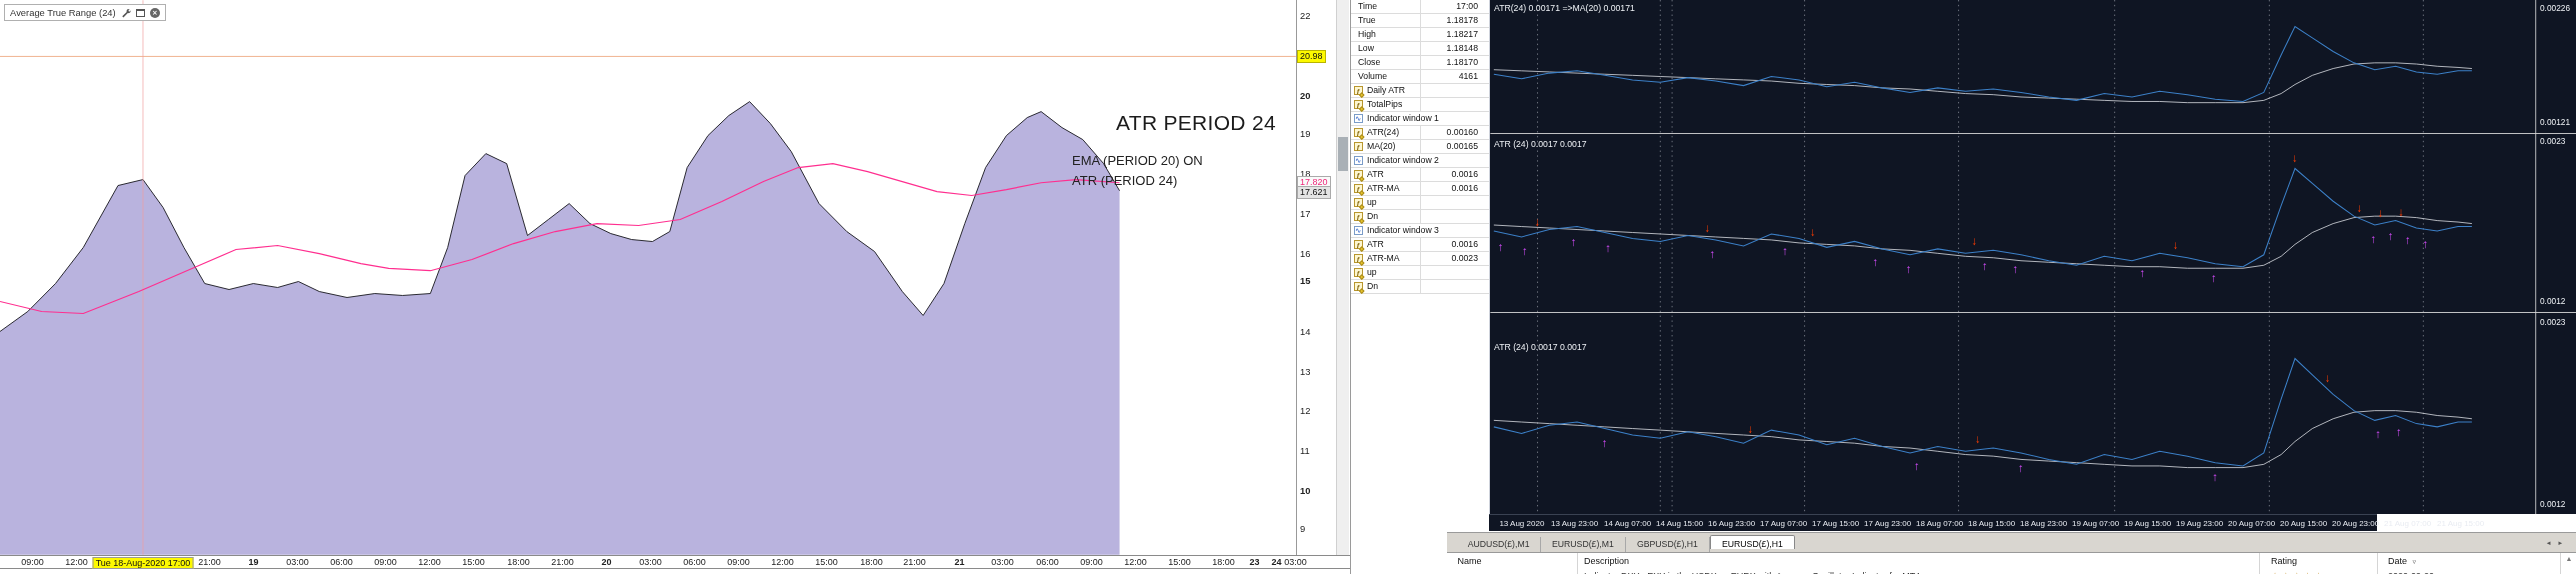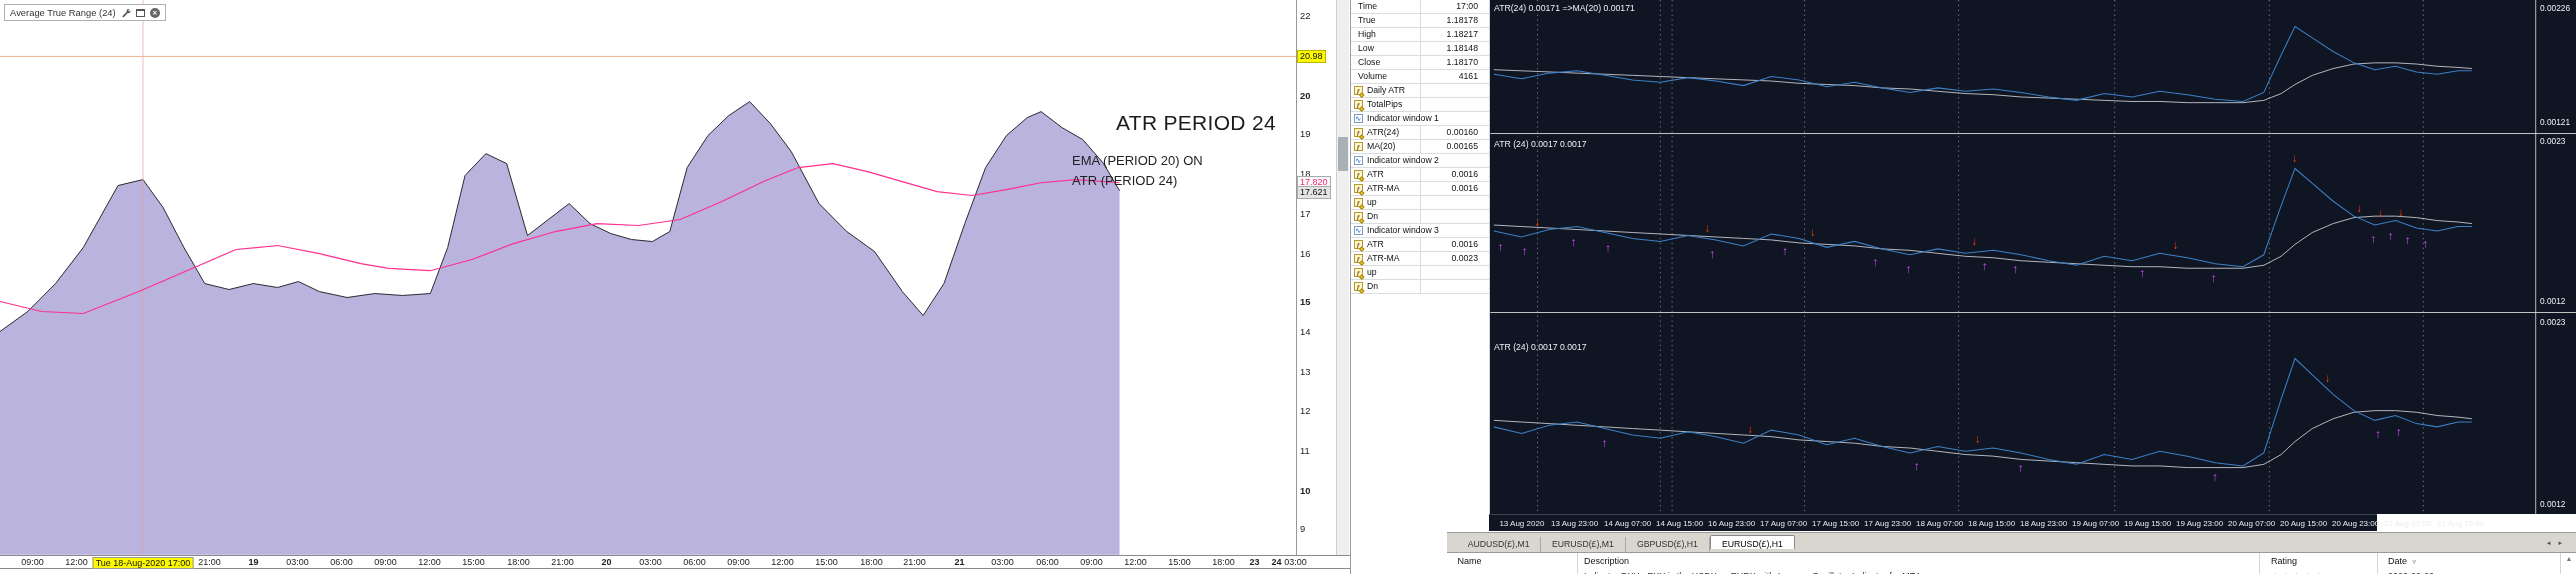--- a/index.html
+++ b/index.html
@@ -93,21 +93,21 @@
     <div class="annot-title">ATR PERIOD 24</div>
     <div class="annot-sub">EMA (PERIOD 20) ON ATR (PERIOD 24)</div>
     <div class="left-axis-border"></div>
     <div id="left-yaxis">
         <div class="y-label" style="top: 9.7px;">22</div>
         <div class="y-label bold" style="top: 90px;">20</div>
         <div class="y-label" style="top: 128px;">19</div>
         <div class="y-label" style="top: 168px;">18</div>
         <div class="y-label" style="top: 208px;">17</div>
         <div class="y-label" style="top: 248px;">16</div>
-        <div class="y-label bold" style="top: 296px;">15</div>
+        <div class="y-label bold" style="top: 275px;">15</div>
         <div class="y-label" style="top: 326px;">14</div>
         <div class="y-label" style="top: 366px;">13</div>
         <div class="y-label" style="top: 405px;">12</div>
         <div class="y-label" style="top: 445px;">11</div>
         <div class="y-label bold" style="top: 485px;">10</div>
         <div class="y-label" style="top: 523px;">9</div>
         <div class="badge yellow" style="top: 50px;">20.98</div>
         <div class="badge pink" style="top: 176px;">17.820</div>
         <div class="badge gray" style="top: 186px;">17.621</div>
       </div>

